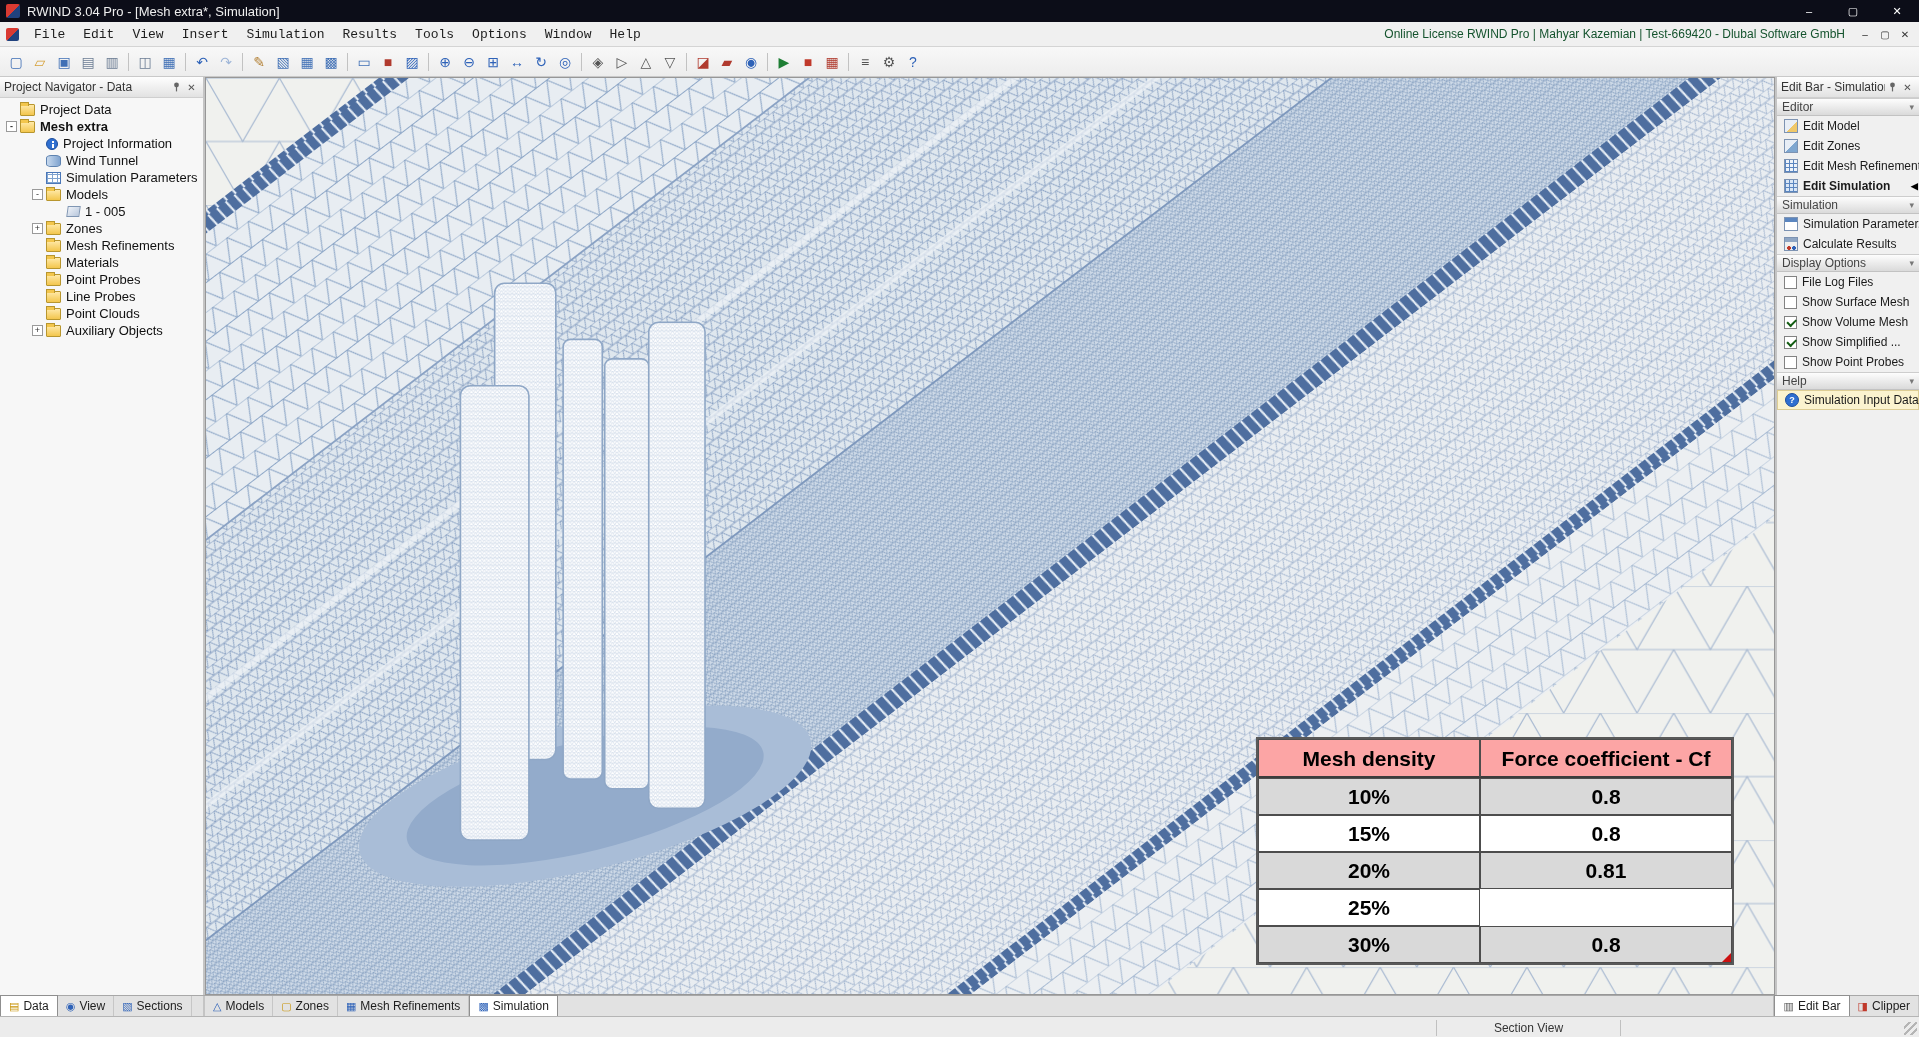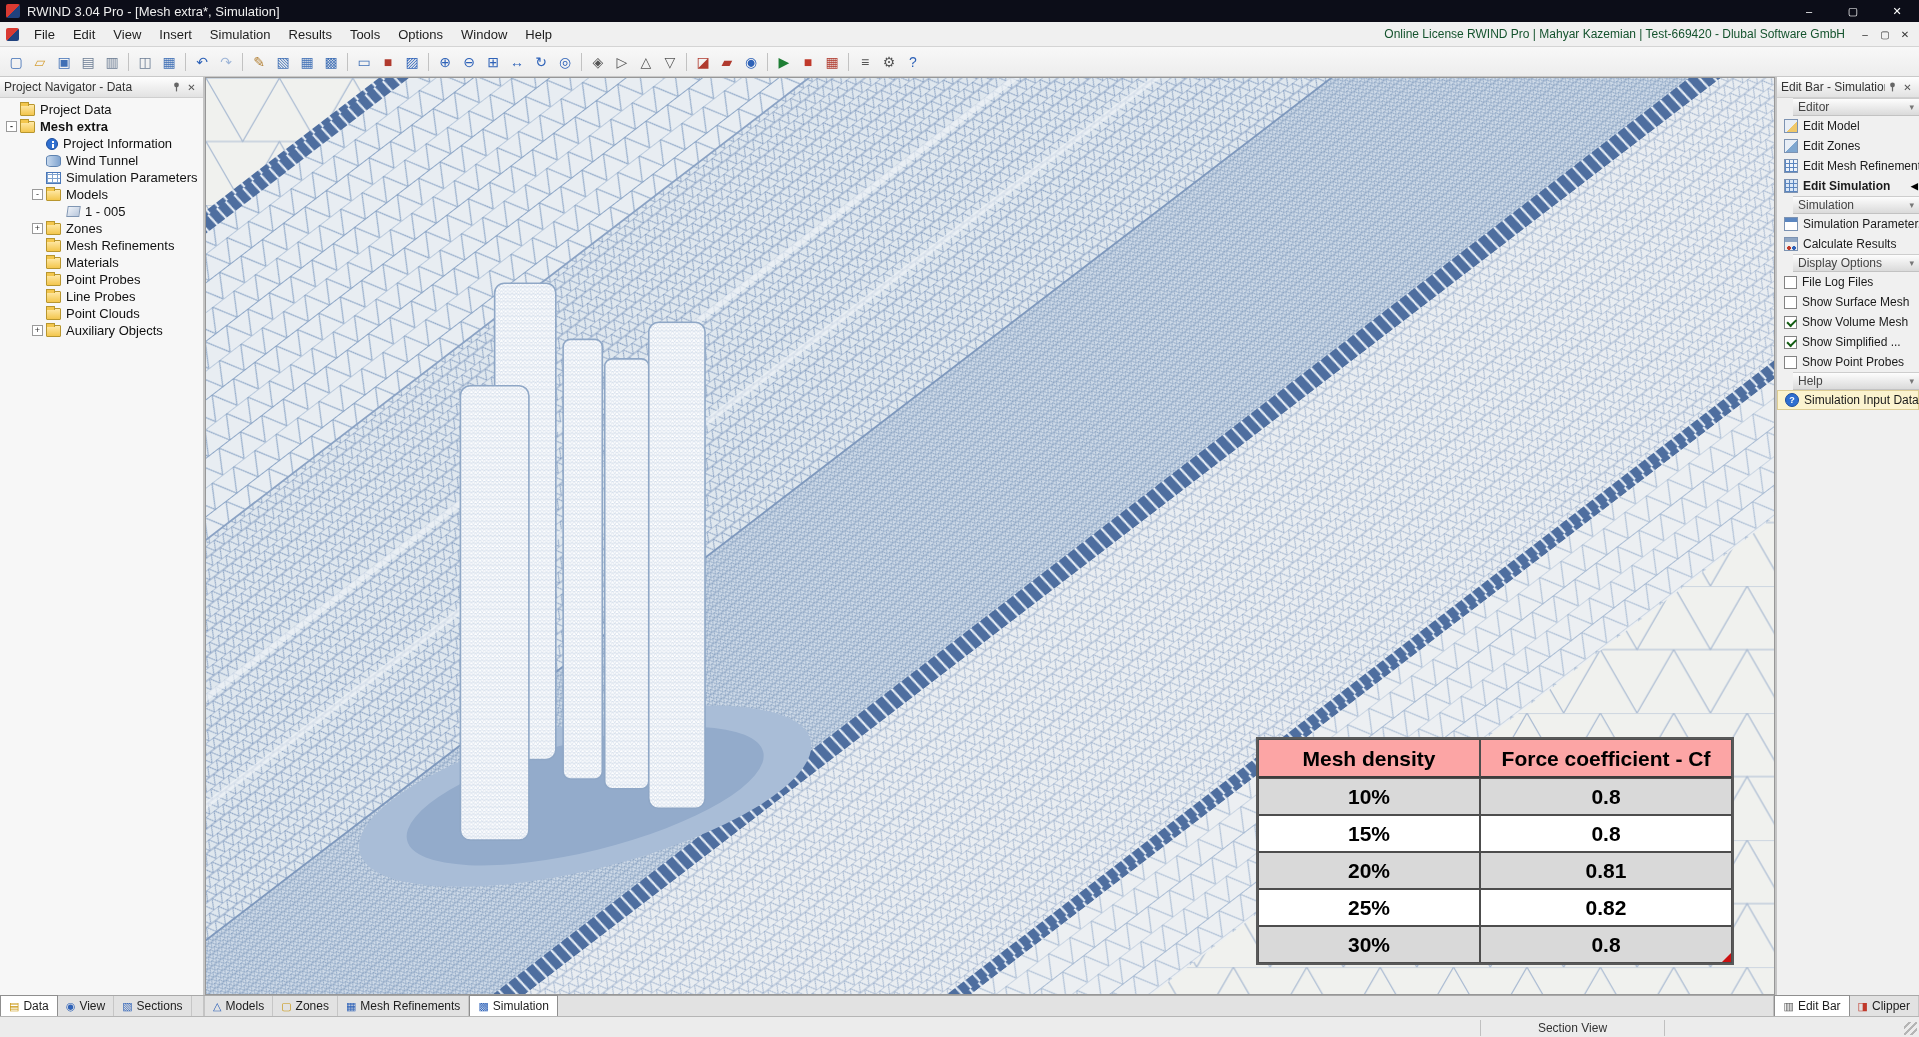--- a/index.html
+++ b/index.html
@@ -11,21 +11,21 @@
   .titlebar{height:22px;background:#0c0d18;color:#eee;display:flex;align-items:center;padding-left:6px;font-size:13px;flex:none;}
   .app-icon{width:14px;height:14px;border-radius:2px;margin-right:7px;flex:none;
             background:linear-gradient(135deg,#d93a32 0 52%,#20427e 52%);}
   .title-text{flex:1;white-space:nowrap;overflow:hidden;}
   .win-btn{width:44px;height:22px;display:flex;align-items:center;justify-content:center;font-size:11px;color:#fff;flex:none;}
 
   
   .menubar{height:25px;background:#f0f0f0;border-bottom:1px solid #d4d4d4;display:flex;align-items:center;font-size:13px;color:#1d1d1d;flex:none;}
   .menu-appicon{width:13px;height:13px;margin:0 6px 0 6px;border-radius:2px;flex:none;
             background:linear-gradient(135deg,#d93a32 0 52%,#20427e 52%);}
-  .menu-item{padding:0 9px;height:100%;display:flex;align-items:center;cursor:default;}
+  .menu-item{padding:0 9px;height:100%;display:flex;align-items:center;cursor:default;font-family:Liberation Mono, monospace;}
   .license{margin-left:auto;font-size:12px;color:#14532d;padding-right:10px;white-space:nowrap;}
   .mdi-btn{width:20px;height:18px;display:flex;align-items:center;justify-content:center;font-size:10px;color:#333;flex:none;}
   .menubar .mdi-group{display:flex;margin-right:4px;}
 
   
   .toolbar{height:30px;background:linear-gradient(#f8f8f8,#ededed);border-bottom:1px solid #c9c9c9;display:flex;align-items:center;padding:0 4px;flex:none;}
   .tbtn{width:24px;height:24px;display:flex;align-items:center;justify-content:center;border-radius:3px;flex:none;}
   .tbtn.sep{width:9px;height:24px;border:none;background:none;position:relative;}
   .tbtn.sep::after{content:"";position:absolute;left:4px;top:3px;bottom:3px;width:1px;background:#c2c2c2;}
   .tglyph{font-size:14px;line-height:1;}
@@ -69,21 +69,21 @@
   .cf-row{display:grid;grid-template-columns:222px 1fr;}
   .cf-cell{border:1px solid #4d4d4d;text-align:center;font-weight:bold;color:#000;
            height:37px;line-height:35px;font-size:21px;background:#fff;}
   .cf-head .cf-cell{background:#fca5a5;height:39px;line-height:37px;border-bottom:2px solid #3d3d3d;}
   .cf-row.odd .cf-cell{background:#d9d9d9;}
   .cf-mark{position:absolute;right:1px;bottom:1px;width:0;height:0;border-left:9px solid transparent;border-bottom:9px solid #cc1111;}
 
   
   .editbar{width:144px;flex:none;background:#f0f0f0;border-left:2px solid #c4c4c4;display:flex;flex-direction:column;font-size:12px;color:#1a1a1a;}
   .section-bar{height:18px;flex:none;background:linear-gradient(#fdfdfd,#dadada);border-top:1px solid #cdcdcd;border-bottom:1px solid #c2c2c2;
-               display:flex;align-items:center;padding:0 5px;color:#444;margin-left:16px;}
+               display:flex;align-items:center;padding:0 5px;color:#444;}
   .section-bar .caret{margin-left:auto;font-size:9px;color:#777;}
   .eitem{height:20px;flex:none;display:flex;align-items:center;gap:5px;padding:0 3px 0 7px;position:relative;white-space:nowrap;cursor:default;}
   .eitem.bold{font-weight:bold;}
   .eitem.hl{background:#fbf3cf;border:1px solid #ddcd94;}
   .eitem .marker{position:absolute;right:1px;font-size:9px;color:#000;}
   .eic{width:14px;height:14px;flex:none;border:1px solid #7d93b2;background:linear-gradient(180deg,#fff,#ccd9ea);
        display:flex;align-items:center;justify-content:center;font-size:9px;font-weight:bold;color:#fff;}
   .eic-model{background:linear-gradient(135deg,#e8eef6 58%,#f0c869 58%);}
   .eic-zones{background:linear-gradient(135deg,#e8eef6 50%,#7fa7d0 50%);}
   .eic-refine,.eic-sim{background-color:#eef3fa;
@@ -105,21 +105,21 @@
   .tabs-left{display:flex;width:205px;flex:none;border-right:2px solid #c4c4c4;}
   .tabs-main{display:flex;}
   .tabs-right{display:flex;margin-left:auto;border-left:1px solid #bdbdbd;}
   .tab{display:flex;align-items:center;gap:4px;padding:0 8px;border-right:1px solid #c6c6c6;cursor:default;white-space:nowrap;}
   .tab.active{background:#fff;border:1px solid #8f8f8f;border-bottom:none;margin-top:-1px;}
   .tab-ic{font-size:11px;line-height:1;}
 
   
   .statusbar{height:21px;flex:none;background:#ececec;border-top:1px solid #b5b5b5;position:relative;font-size:12px;color:#333;}
   .status-cell{position:absolute;left:1436px;top:3px;width:185px;bottom:1px;border-left:1px solid #c0c0c0;border-right:1px solid #c0c0c0;
-               display:flex;align-items:center;justify-content:center;background:#ececec;margin-left:44px;}
+               display:flex;align-items:center;justify-content:center;background:#ececec;}
   .status-grip{position:absolute;right:2px;bottom:2px;width:13px;height:13px;
                background:repeating-linear-gradient(135deg,transparent 0 3px,#b5b5b5 3px 5px);}
 </style>
 </head>
 <body>
 
 <div class="app">
 
   <div class="titlebar">
     <span class="app-icon"></span>
@@ -511,21 +511,20 @@
               <div class="cf-cell">0.8</div>
             </div>
 
             <div class="cf-row odd">
               <div class="cf-cell">20%</div>
               <div class="cf-cell">0.81</div>
             </div>
 
             <div class="cf-row">
               <div class="cf-cell">25%</div>
-              <div class="cf-cell">0.82</div>
             </div>
 
             <div class="cf-row odd">
               <div class="cf-cell">30%</div>
               <div class="cf-cell">0.8</div>
             </div>
           </div>
         <span class="cf-mark"></span>
       </div>
     </main>

